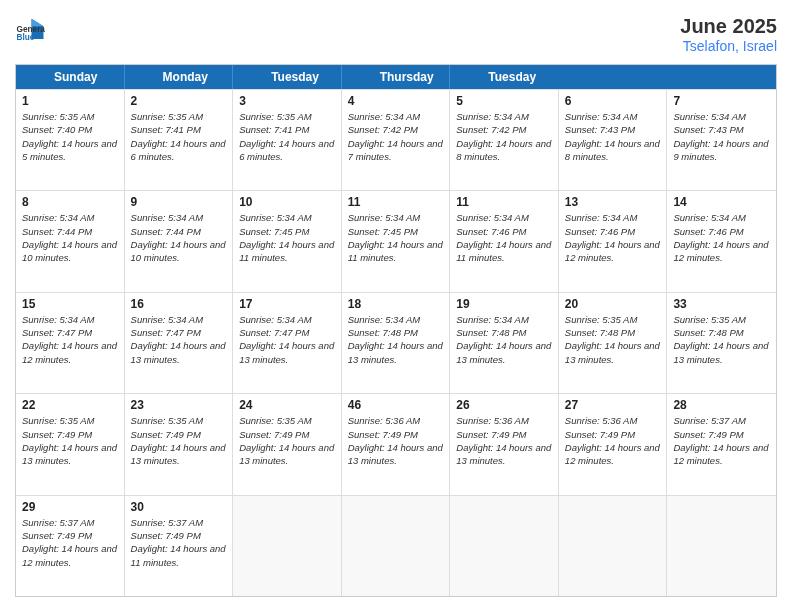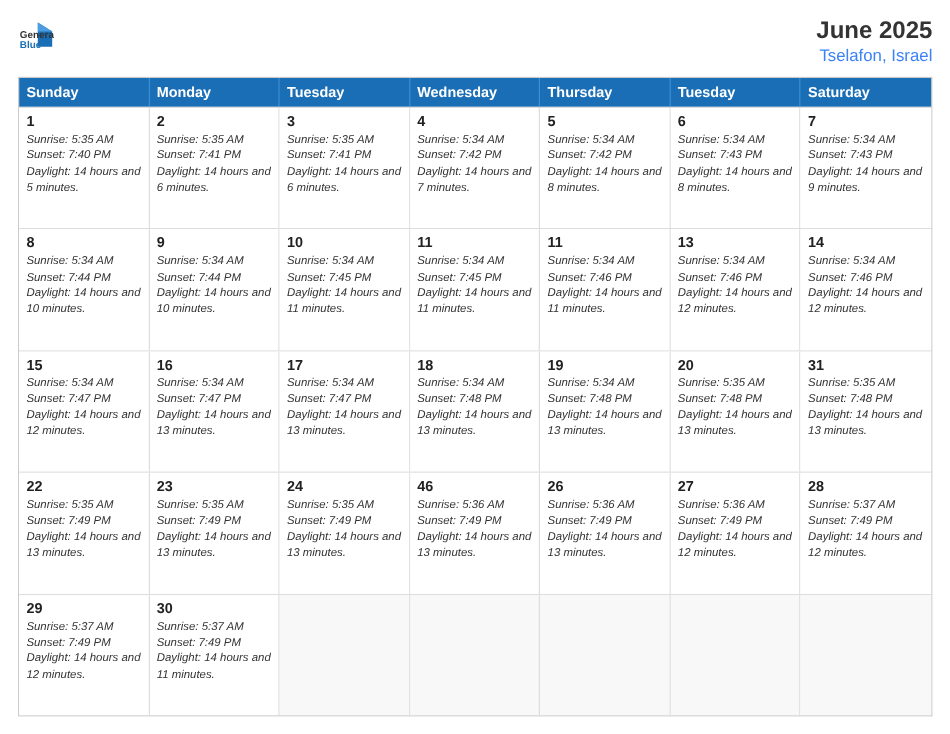--- a/index.html
+++ b/index.html
@@ -56,20 +56,21 @@
       grid-template-columns: repeat(7, 1fr);
       background: #1a6eb5;
     }
     .cal-header-cell {
       color: #fff;
       font-weight: bold;
       font-size: 12px;
       padding: 5px 6px;
       text-align: left;
       border-right: 1px solid #3a8ed5;
+      margin-left: 32px;
     }
     .cal-header-cell:last-child {
       border-right: none;
     }
     .cal-body {
       flex: 1;
       display: flex;
       flex-direction: column;
     }
     .cal-row {
@@ -122,24 +123,22 @@
       <div class="month-title">June 2025</div>
       <div class="subtitle">Tselafon, Israel</div>
     </div>
   </div>
 
   <div class="calendar">
     <div class="cal-header">
     <div class="cal-header-cell">Sunday</div>
         <div class="cal-header-cell">Monday</div>
         <div class="cal-header-cell">Tuesday</div>
-        <div class="cal-header-cell">Wednesday</div>
         <div class="cal-header-cell">Thursday</div>
         <div class="cal-header-cell">Tuesday</div>
-        <div class="cal-header-cell">Saturday</div>
       </div>
     <div class="cal-body">
     <div class="cal-row">
           <div class="cal-cell">
             <span class="day-num">1</span>
             <div class="cell-text">Sunrise: 5:35 AM<br>Sunset: 7:40 PM<br>Daylight: 14 hours and 5 minutes.</div>
           </div>
           <div class="cal-cell">
             <span class="day-num">2</span>
             <div class="cell-text">Sunrise: 5:35 AM<br>Sunset: 7:41 PM<br>Daylight: 14 hours and 6 minutes.</div>
@@ -214,21 +213,21 @@
           </div>
           <div class="cal-cell">
             <span class="day-num">19</span>
             <div class="cell-text">Sunrise: 5:34 AM<br>Sunset: 7:48 PM<br>Daylight: 14 hours and 13 minutes.</div>
           </div>
           <div class="cal-cell">
             <span class="day-num">20</span>
             <div class="cell-text">Sunrise: 5:35 AM<br>Sunset: 7:48 PM<br>Daylight: 14 hours and 13 minutes.</div>
           </div>
           <div class="cal-cell">
-            <span class="day-num">31</span>
+            <span class="day-num">33</span>
             <div class="cell-text">Sunrise: 5:35 AM<br>Sunset: 7:48 PM<br>Daylight: 14 hours and 13 minutes.</div>
           </div>
         </div>
         <div class="cal-row">
           <div class="cal-cell">
             <span class="day-num">22</span>
             <div class="cell-text">Sunrise: 5:35 AM<br>Sunset: 7:49 PM<br>Daylight: 14 hours and 13 minutes.</div>
           </div>
           <div class="cal-cell">
             <span class="day-num">23</span>

